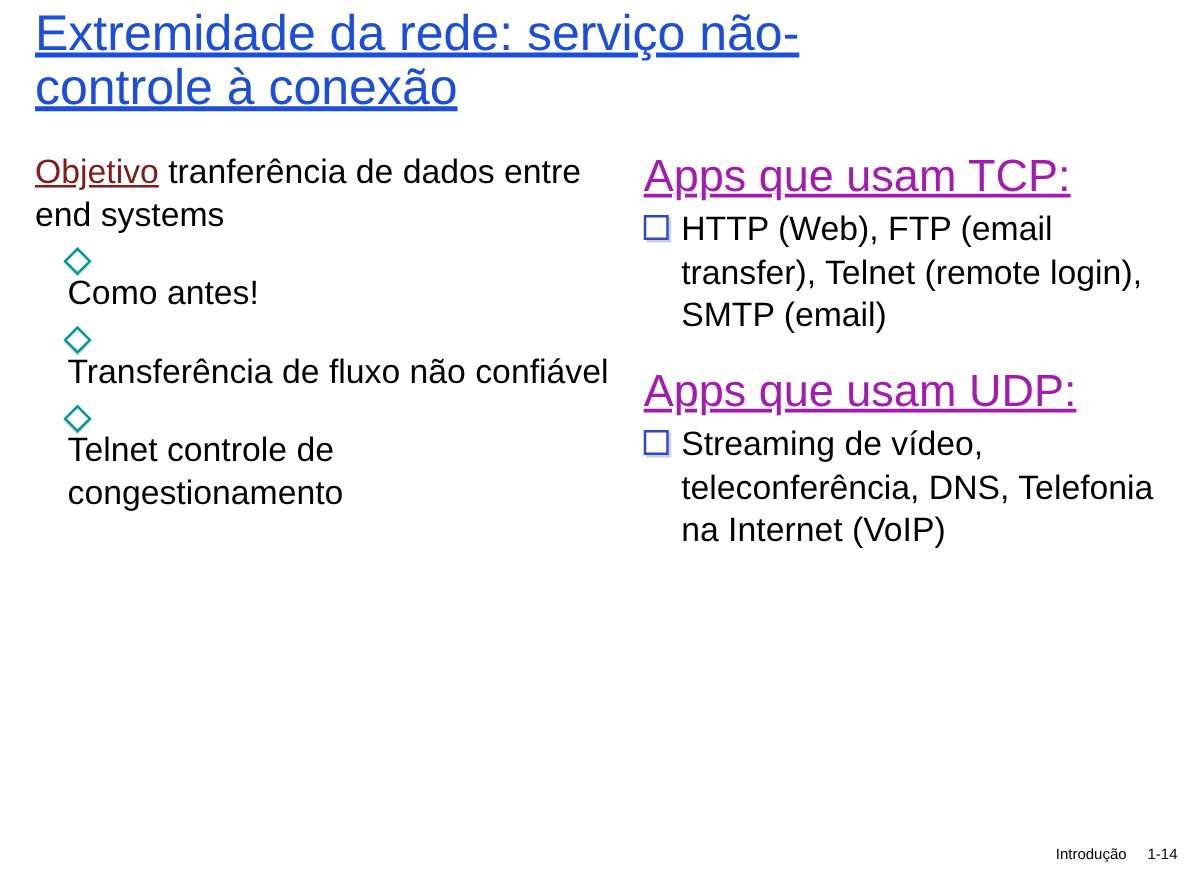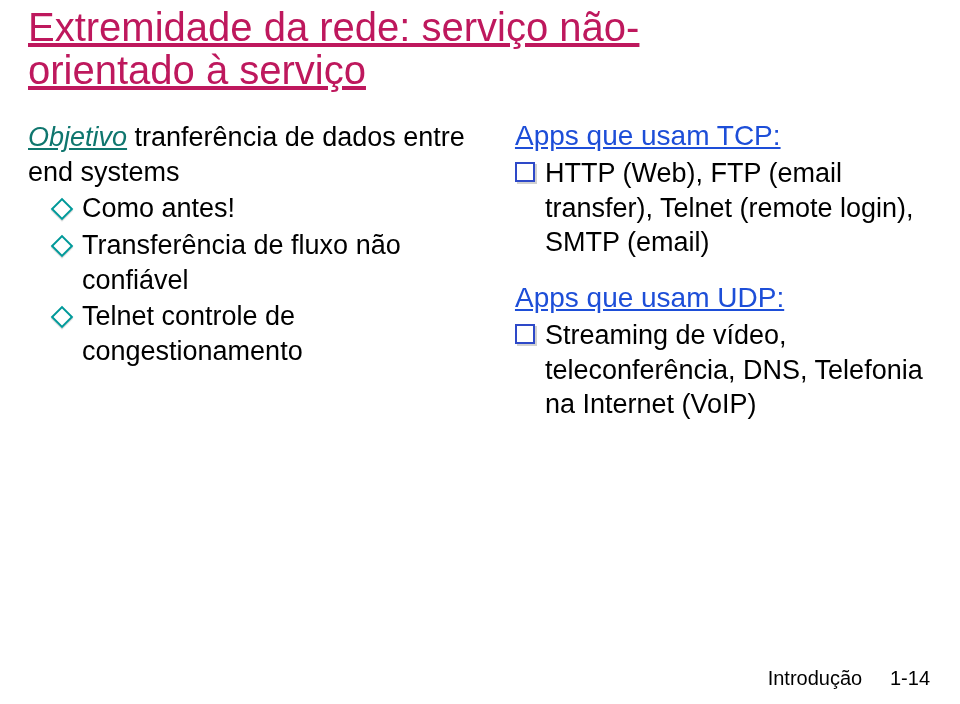--- a/index.html
+++ b/index.html
@@ -13,47 +13,47 @@
     position: relative;
     overflow: hidden;
   }
   .slide {
     padding: 6px 28px 0 28px;
     box-sizing: border-box;
   }
   .title {
     font-size: 40px;
     line-height: 1.08;
-    color: #be185d;
+    color: #1d4ed8;
     text-decoration: underline;
     font-weight: normal;
     margin: 0 0 28px 0;
   }
   .cols {
     display: flex;
     gap: 26px;
   }
   .col {
     flex: 1 1 0;
   }
   .col-left { flex: 1.05; }
   .col-right { flex: 0.95; }
 
   .subhead {
-    font-size: 28px;
-    color: #1d4ed8;
+    font-size: 36px;
+    color: #a21caf;
     margin-bottom: 4px;
   }
 
   .row {
     display: flex;
     align-items: flex-start;
     margin-bottom: 2px;
   }
-  .row.lvl1 { margin-left: 26px; }
+  .row.lvl1 { margin-left: 26px; flex-direction: column; }
 
   .icon {
     flex: 0 0 auto;
     margin-right: 10px;
     margin-top: 9px;
   }
   .sq {
     width: 16px;
     height: 16px;
     border: 2px solid #2e49c8;
@@ -69,40 +69,39 @@
     transform: rotate(45deg);
     margin-right: 12px;
     margin-top: 10px;
     box-shadow: 1px 1px 0 rgba(0,0,0,0.15);
   }
   .txt {
     font-size: 27px;
     line-height: 1.28;
   }
   .obj {
-    font-style: italic;
-    color: #0f766e;
+    color: #7f1d1d;
   }
   .udef {
     text-decoration: underline;
   }
   .footer {
     position: absolute;
-    right: 30px;
+    right: 18px;
     bottom: 14px;
-    font-size: 20px;
+    font-size: 12px;
   }
 </style>
 </head>
 <body>
 
 <div class="slide">
   <h1 class="title">
     <span>Extremidade da rede: serviço não-</span><br>
-    <span>orientado à serviço</span>
+    <span>controle à conexão</span>
   </h1>
 
   <div class="cols">
 
     <div class="col col-left">
       <div class="row">
         <div class="txt">
           <span class="obj udef">Objetivo</span><span> tranferência de dados entre end systems</span>
         </div>
       </div>

